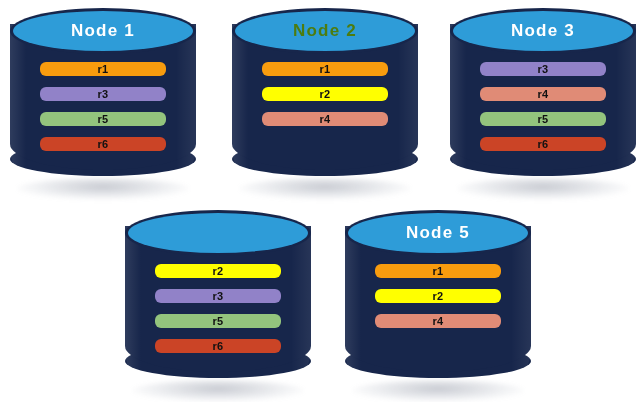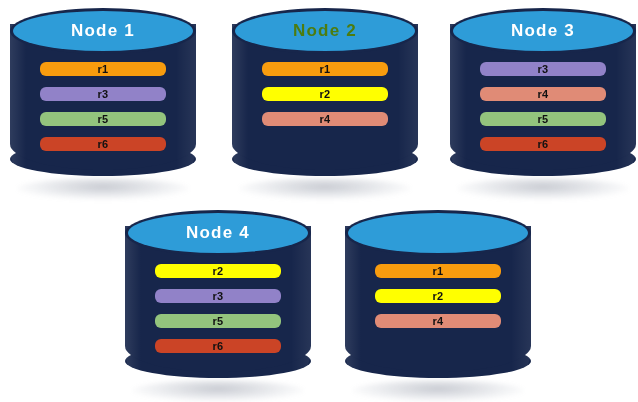--- a/index.html
+++ b/index.html
@@ -214,21 +214,20 @@
       </div>
     </div>
     <div class="node" style="left: 125px; top: 210px; width: 186px; height: 186px;">
       <div class="cyl-shadow"></div>
       <div class="cyl-bottom-rim" style="background: rgb(23, 38, 75);"></div>
       <div class="cyl-body" style="background: rgb(23, 38, 75);"></div>
       <div class="cyl-body-shade-l"></div>
       <div class="cyl-body-shade-r"></div>
       <div class="cyl-top-rim" style="background: rgb(23, 38, 75);"></div>
       <div class="cyl-top" style="background: rgb(46, 156, 216);"></div>
-      <div class="cyl-title" style="color: rgb(255, 255, 255);">Node  4</div>
       <div class="records" style="top: 54px; height: 89px;">
         <div class="record-bar" style="background: rgb(255, 255, 0);">
           <span class="record-label" style="color: rgb(17, 17, 17);">r2</span>
         </div>
         <div class="record-bar" style="background: rgb(145, 130, 200);">
           <span class="record-label" style="color: rgb(17, 17, 17);">r3</span>
         </div>
         <div class="record-bar" style="background: rgb(147, 196, 125);">
           <span class="record-label" style="color: rgb(17, 17, 17);">r5</span>
         </div>
@@ -238,20 +237,21 @@
       </div>
     </div>
     <div class="node" style="left: 345px; top: 210px; width: 186px; height: 186px;">
       <div class="cyl-shadow"></div>
       <div class="cyl-bottom-rim" style="background: rgb(23, 38, 75);"></div>
       <div class="cyl-body" style="background: rgb(23, 38, 75);"></div>
       <div class="cyl-body-shade-l"></div>
       <div class="cyl-body-shade-r"></div>
       <div class="cyl-top-rim" style="background: rgb(23, 38, 75);"></div>
       <div class="cyl-top" style="background: rgb(46, 156, 216);"></div>
+      <div class="cyl-title" style="color: rgb(255, 255, 255);">Node  5</div>
       <div class="records" style="top: 54px; height: 64px;">
         <div class="record-bar" style="background: rgb(248, 156, 14);">
           <span class="record-label" style="color: rgb(17, 17, 17);">r1</span>
         </div>
         <div class="record-bar" style="background: rgb(255, 255, 0);">
           <span class="record-label" style="color: rgb(17, 17, 17);">r2</span>
         </div>
         <div class="record-bar" style="background: rgb(224, 139, 118);">
           <span class="record-label" style="color: rgb(17, 17, 17);">r4</span>
         </div>

